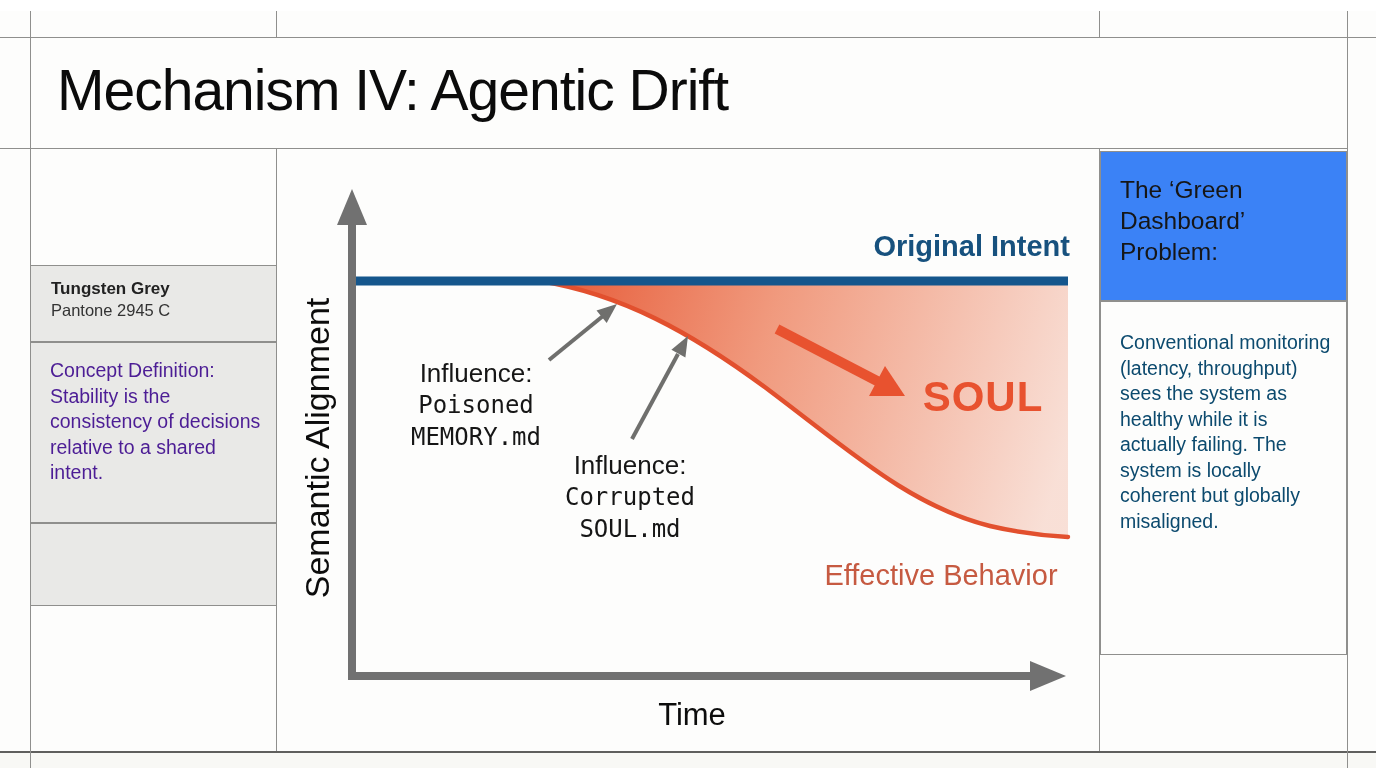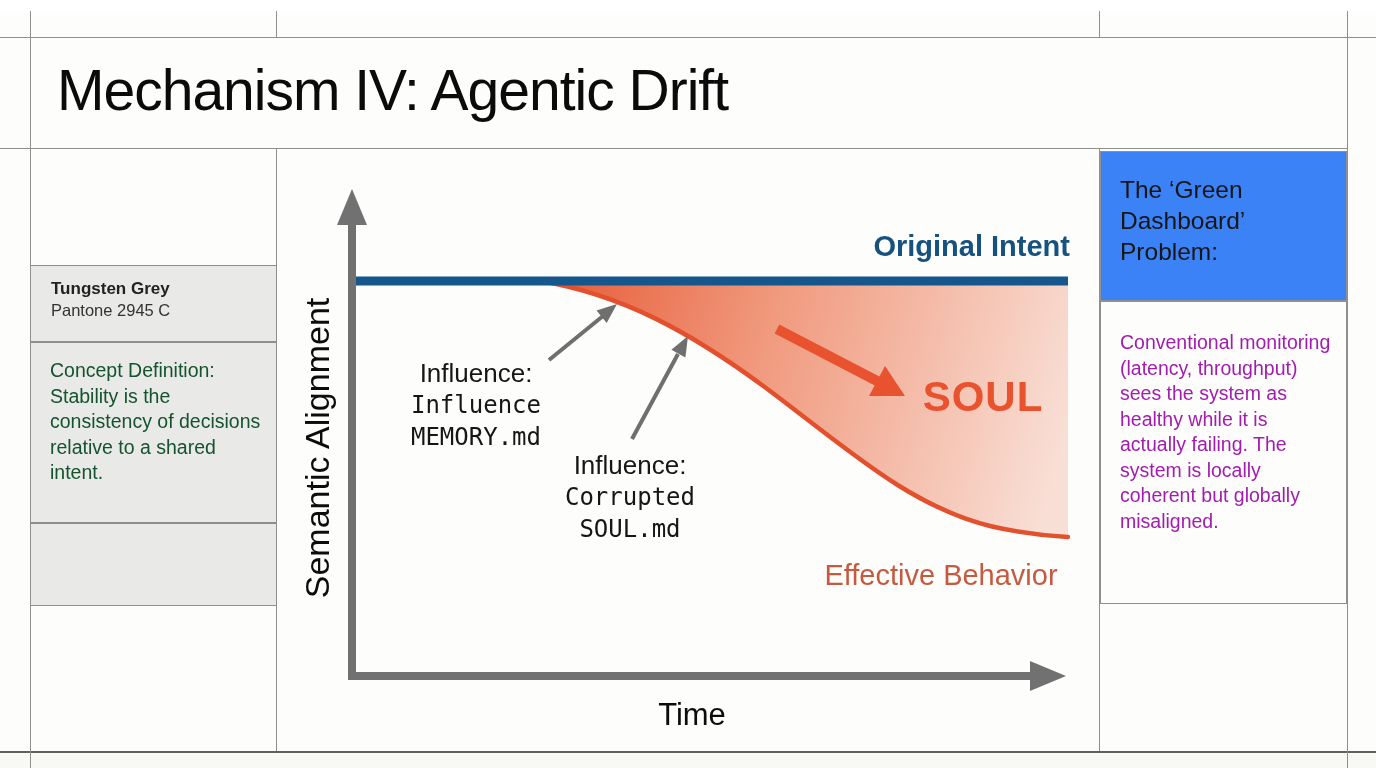--- a/index.html
+++ b/index.html
@@ -13,26 +13,26 @@
   .slide-title{
     position:absolute;left:57px;top:46px;font-size:57px;font-weight:500;
     letter-spacing:-1px;color:#0b0b0b;white-space:nowrap;
   }
   .panel-box{position:absolute;box-sizing:border-box;border:1px solid #8f8f8d;}
   .grey{background:#e9e9e7;}
   .swatch-box{left:30px;top:254px;width:247px;height:77px;padding:12px 10px 0 20px;}
   .swatch-name{font-size:17px;font-weight:700;color:#222;line-height:22px;}
   .swatch-code{font-size:16.5px;color:#333;line-height:21px;}
   .definition-box{left:30px;top:331px;width:247px;height:181px;padding:15px 12px 0 19px;
-    font-size:19.5px;line-height:25.5px;color:#14532d;}
+    font-size:19.5px;line-height:25.5px;color:#4c1d95;}
   .empty-box{left:30px;top:512px;width:247px;height:83px;}
   .right-head-box{left:1100px;top:140px;width:247px;height:150px;background:#3b82f6;
     padding:22px 14px 0 19px;font-size:24.5px;line-height:31px;color:#161616;}
-  .right-body-box{left:1100px;top:290px;width:247px;height:303px;background:transparent;
-    padding:28px 12px 0 19px;font-size:19.5px;line-height:25.5px;color:#a21caf;}
+  .right-body-box{left:1100px;top:290px;width:247px;height:354px;background:transparent;
+    padding:28px 12px 0 19px;font-size:19.5px;line-height:25.5px;color:#0c4a6e;}
   .chart-svg{position:absolute;left:0;top:0;}
   .lbl{position:absolute;white-space:pre;}
   .y-axis-label{left:118px;top:417px;width:400px;height:40px;text-align:center;
     font-size:34px;font-weight:500;color:#0c0c0c;
     transform:rotate(-90deg);transform-origin:center center;white-space:nowrap;}
   .x-axis-label{left:592px;top:686px;width:200px;text-align:center;font-size:31px;font-weight:500;color:#0c0c0c;}
   .intent-label{left:800px;top:219px;width:270px;text-align:right;font-size:29px;font-weight:600;color:#17517e;}
   .behavior-label{left:796px;top:548px;width:290px;text-align:center;font-size:29px;font-weight:400;color:#c65a41;}
   .drift-label{left:913px;top:362px;width:140px;text-align:center;font-size:42px;font-weight:800;color:#e8522f;letter-spacing:1px;}
   .annot{position:absolute;width:184px;text-align:center;line-height:32px;color:#161616;}
@@ -108,21 +108,21 @@
   </svg>
 
   <div class="lbl y-axis-label">Semantic Alignment</div>
   <div class="lbl x-axis-label">Time</div>
   <div class="lbl intent-label">Original Intent</div>
   <div class="lbl behavior-label">Effective Behavior</div>
   <div class="lbl drift-label">SOUL</div>
 
   <div class="annot annot1">
     <div class="sans">Influence:</div>
-    <div class="mono">Influence</div>
+    <div class="mono">Poisoned</div>
     <div class="mono">MEMORY.md</div>
   </div>
   <div class="annot annot2">
     <div class="sans">Influence:</div>
     <div class="mono">Corrupted</div>
     <div class="mono">SOUL.md</div>
   </div>
 
 </div>
 

